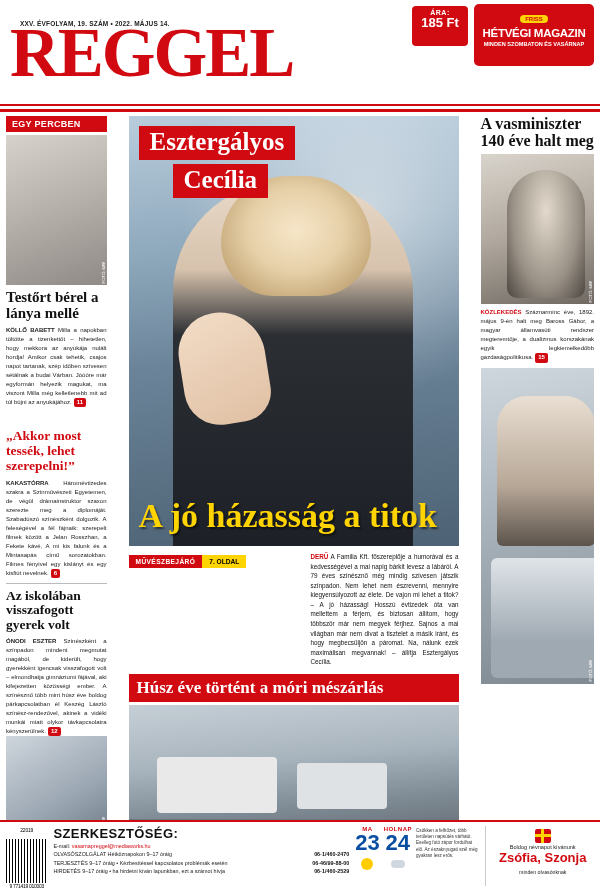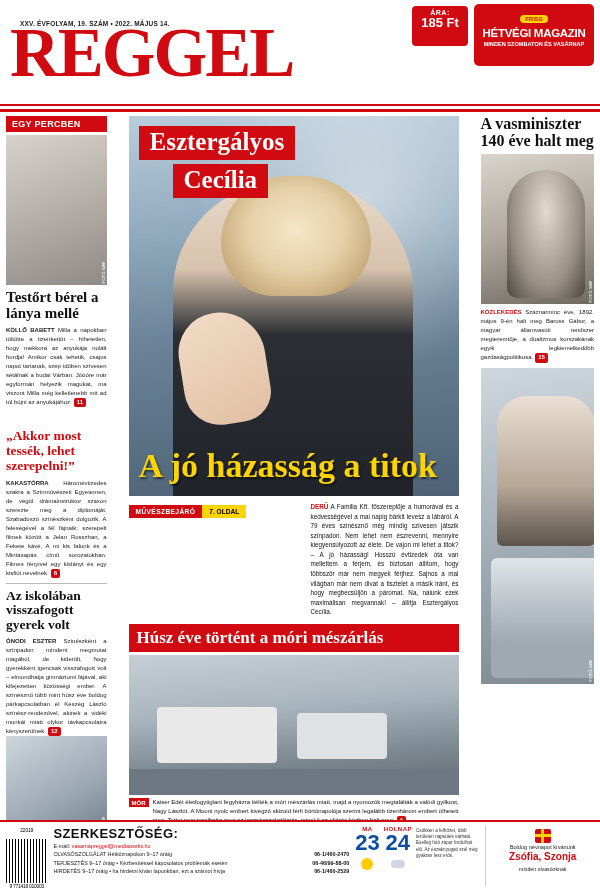--- a/index.html
+++ b/index.html
@@ -82,21 +82,21 @@
   }
   .hr-thin { border-top:1px solid #bbb; margin:5px 0; }
   .l-photo2 { height: 105px; background: linear-gradient(150deg,#cfd6dd 0%,#9aa6b2 60%,#6e7a86 100%); }
   .headline-sm2 {
     font-family:"Liberation Serif", serif; font-weight:bold;
     font-size:13.5px; line-height:1.08; margin:5px 0 4px 0; color:#111;
   }
 
   
   .lead-photo {
-    position:relative; height: 380px; overflow:hidden;
+    position:relative; height: 430px; overflow:hidden;
     background: linear-gradient(165deg,#9fb8cd 0%,#7d99b2 35%,#5d7a93 100%);
   }
   .lead-photo .sky {
     position:absolute; inset:0;
     background:
       radial-gradient(circle at 72% 22%, rgba(255,255,255,.5), rgba(255,255,255,0) 45%),
       linear-gradient(175deg,#b9cddc 0%,#8fa9bd 30%,#6b8499 55%,#4d6274 100%);
   }
   .lead-photo .person {
     position:absolute; left: 44px; top: 66px; width: 240px; height: 364px;
@@ -234,21 +234,21 @@
   .f-line .ph { background:none; font-weight:bold; color:#111;}
   .f-email { font-size:5.4px; color:#222; margin-bottom:1px;}
   .f-email a { color:#d10a11; text-decoration:none;}
   .f-weather { width: 126px; display:flex; gap:4px; }
   .w-col { flex:1; text-align:center; }
   .w-lbl { font-size:6px; font-weight:bold; color:#d10a11; letter-spacing:.5px;}
   .w-temp { font-size:22px; font-weight:bold; color:#0a4ea2; line-height:1; }
   .w-note { font-size:4.6px; color:#333; line-height:1.35; margin-top:2px; text-align:left;}
   .f-name { width: 110px; text-align:center; border-left:1px solid #ccc; padding-left:5px;}
   .f-name .t1 { font-size:5.6px; color:#222; }
-  .f-name .t2 { font-size:10px; font-weight:bold; color:#d10a11; line-height:1.15; margin-top:1px;}
+  .f-name .t2 { font-size:13px; font-weight:bold; color:#d10a11; line-height:1.15; margin-top:1px;}
   .f-name .t3 { font-size:5.2px; color:#222; margin-top:3px;}
   .gift { display:inline-block; width:16px; height:14px; background:#d10a11; position:relative; border-radius:2px; vertical-align:middle;}
   .gift:before { content:""; position:absolute; left:6px; top:0; width:3px; height:14px; background:#ffd400;}
   .gift:after { content:""; position:absolute; left:0; top:5px; width:16px; height:3px; background:#ffd400;}
   .sun { display:inline-block; width:12px; height:12px; border-radius:50%; background:#ffcc00; vertical-align:middle;}
   .cloud { display:inline-block; width:14px; height:8px; border-radius:6px; background:#cfd8e0; vertical-align:middle;}
 </style>
 </head>
 <body>
 

